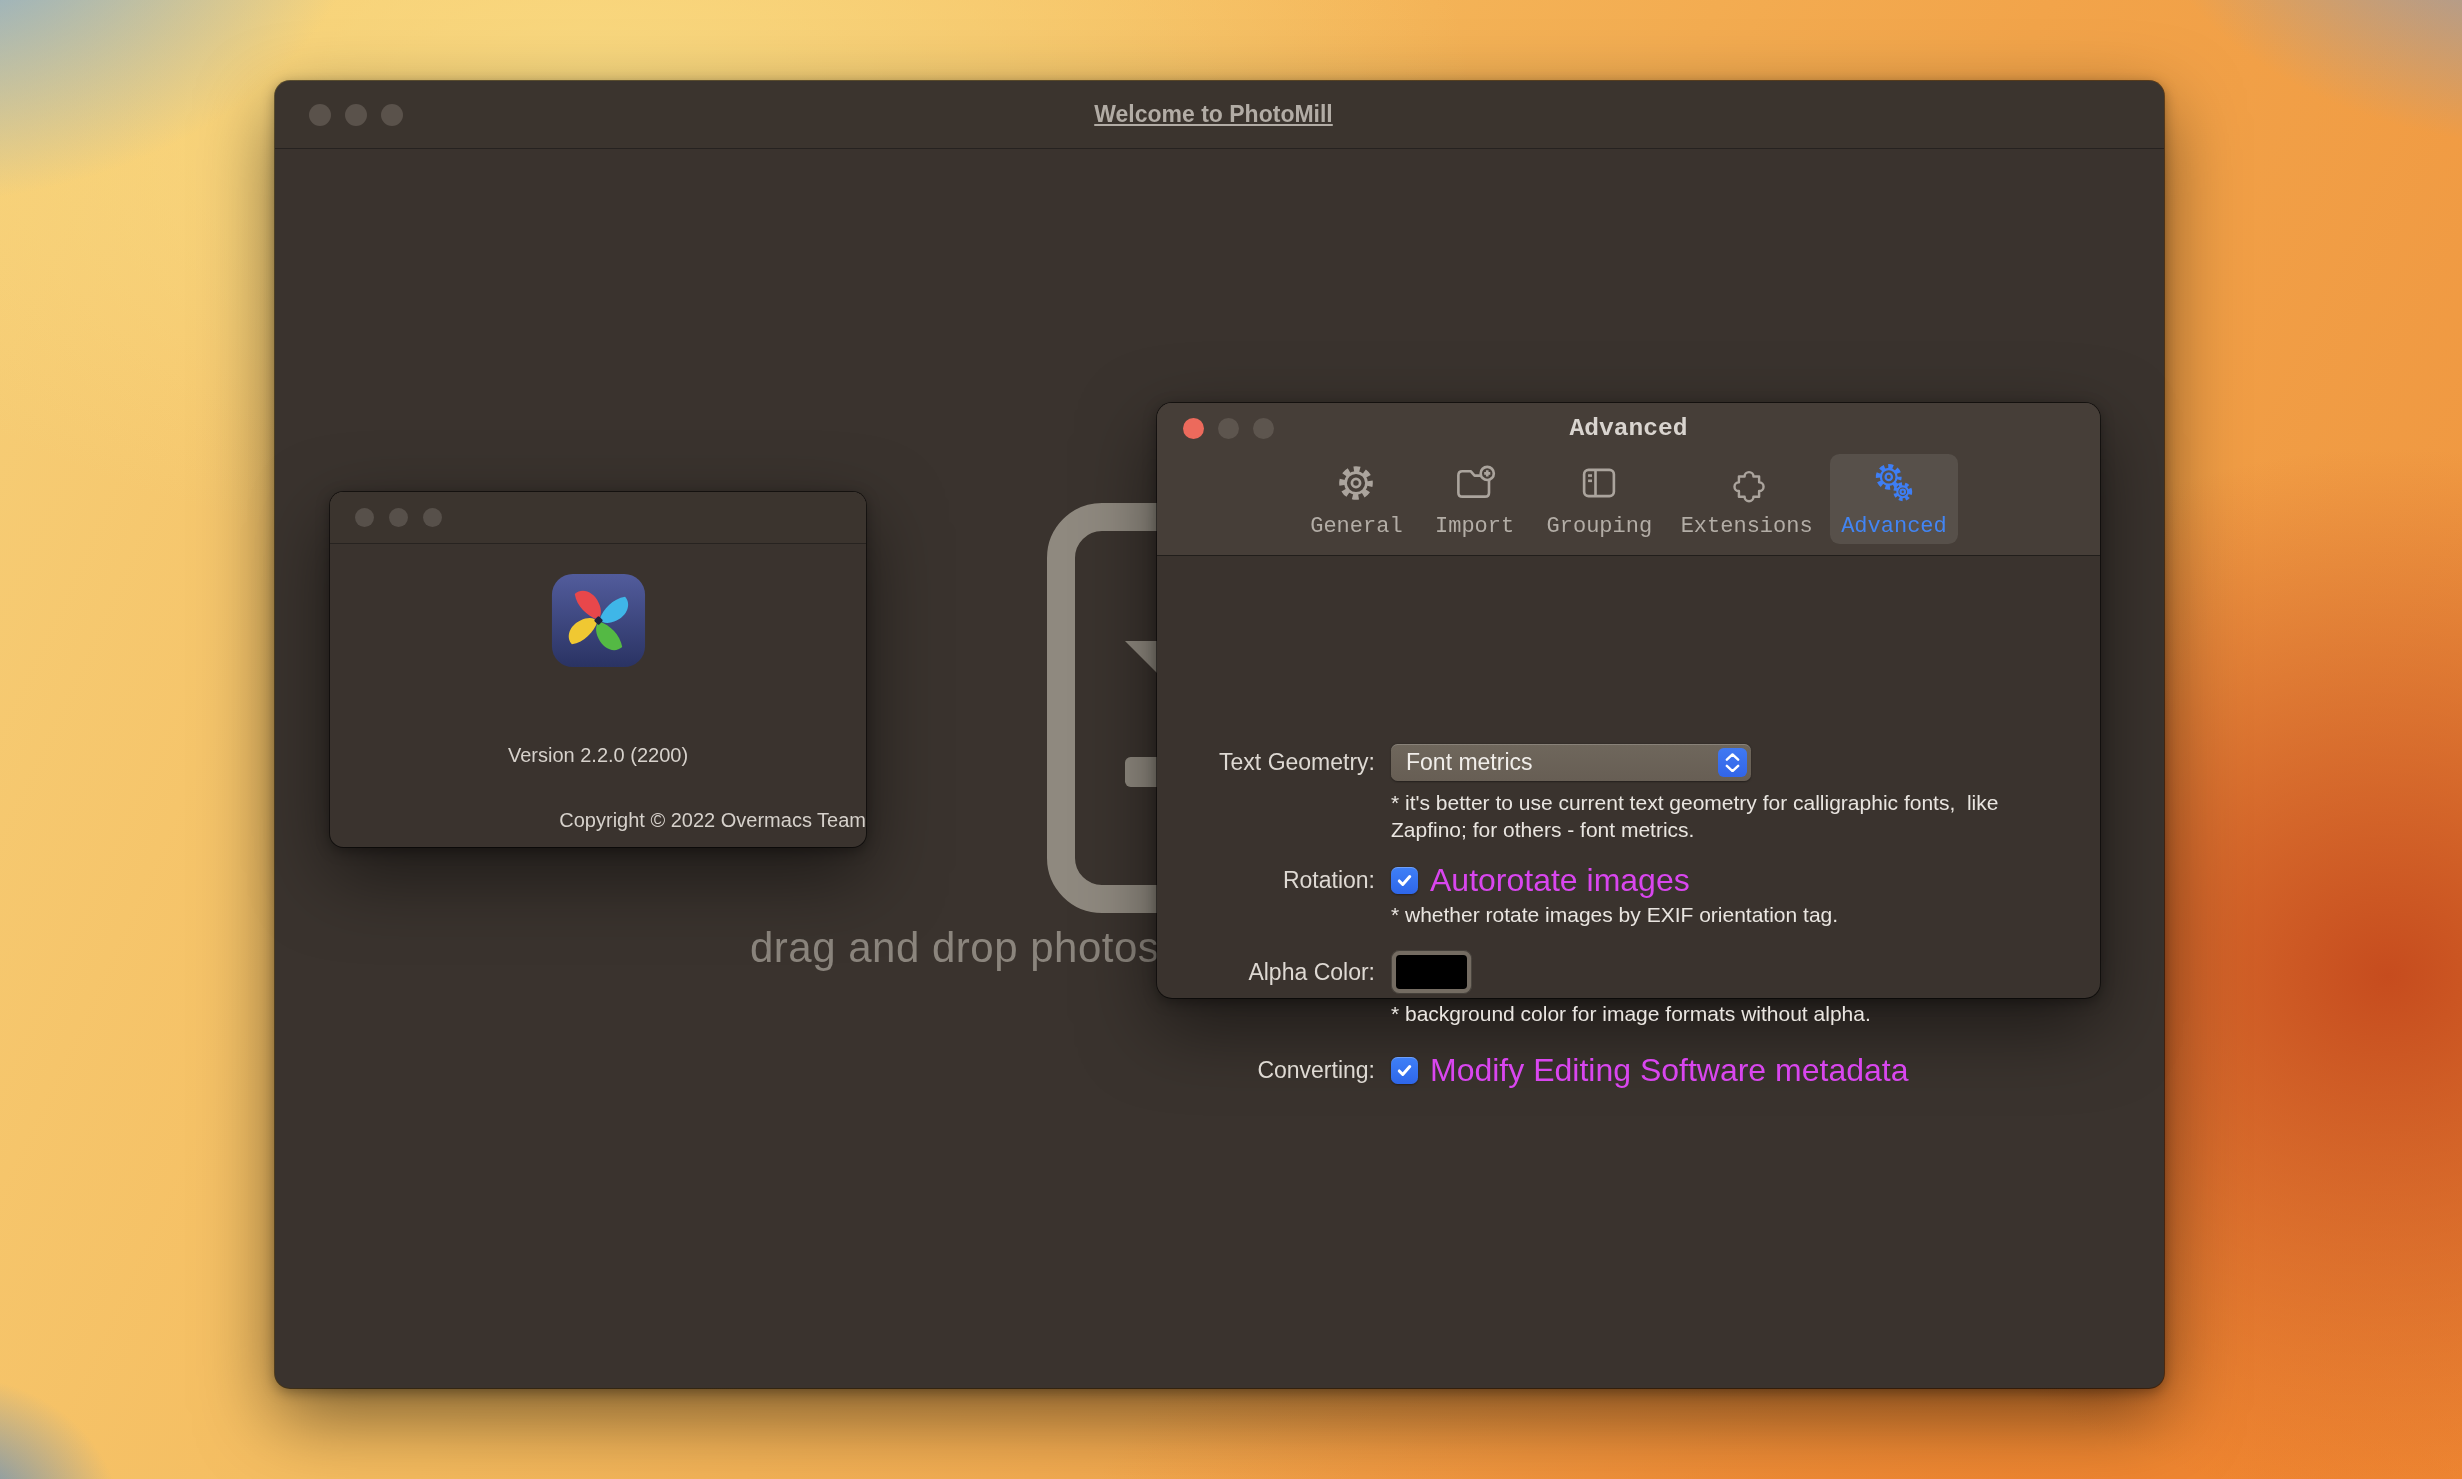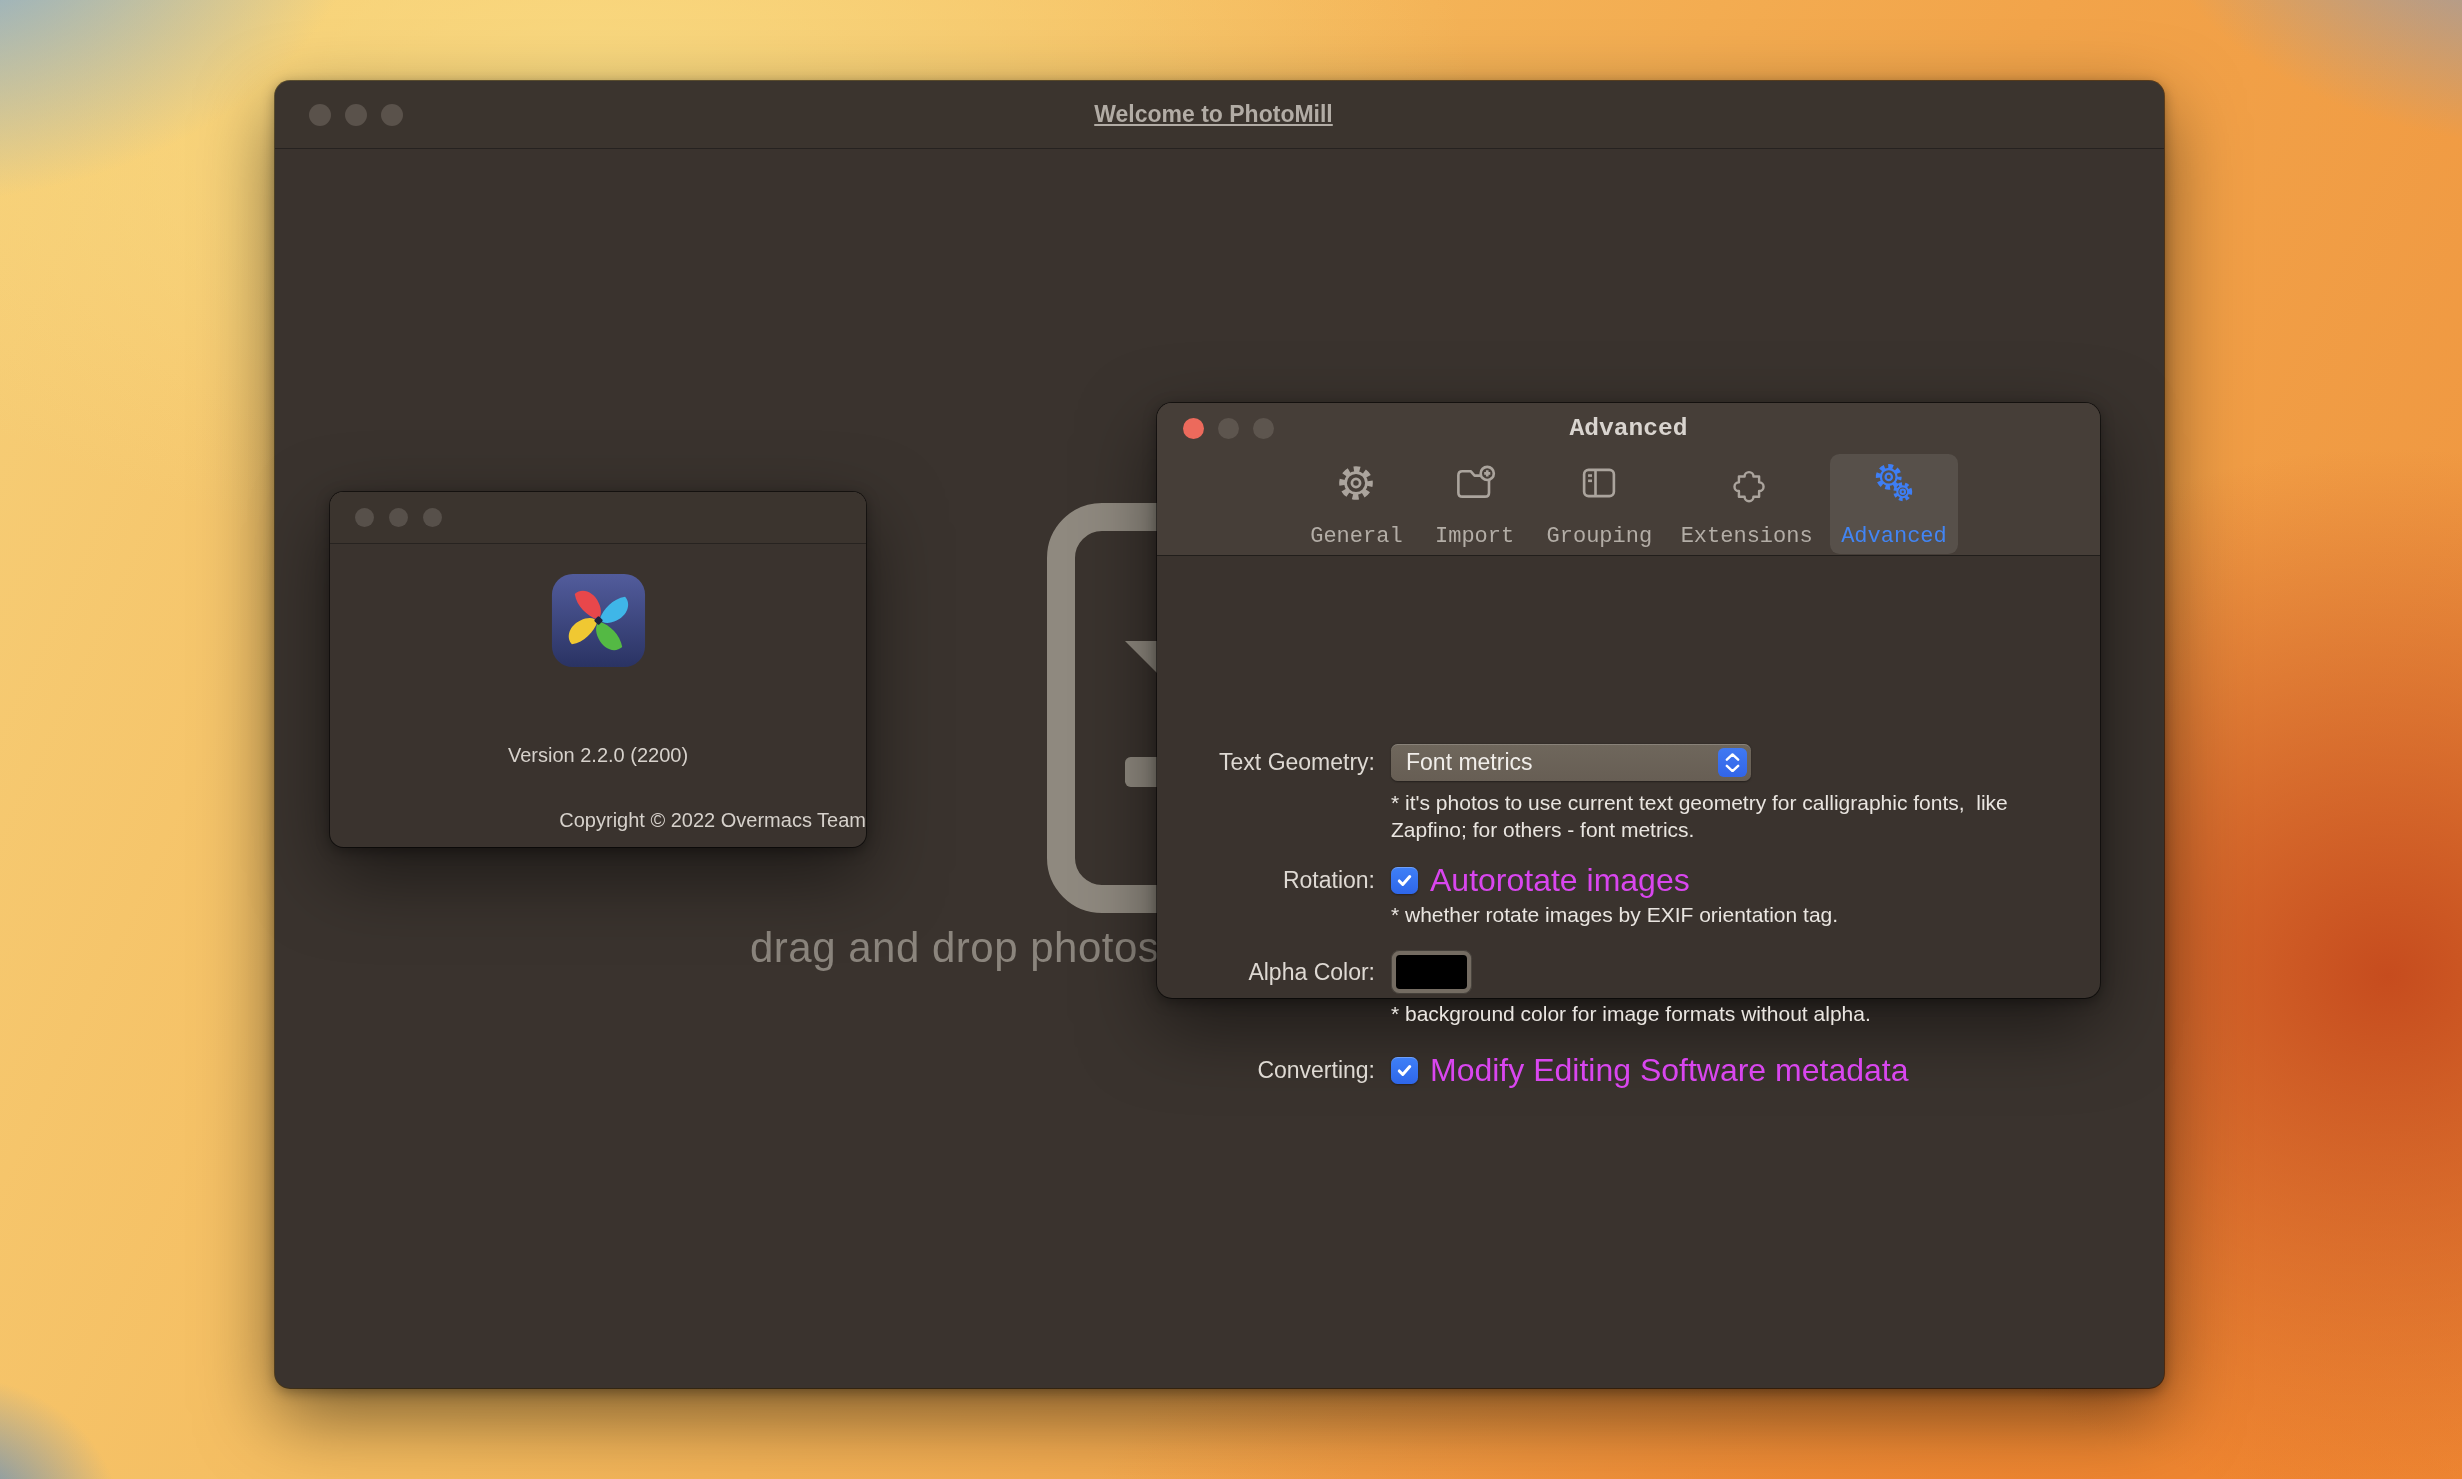--- a/index.html
+++ b/index.html
@@ -56,21 +56,21 @@
   .pref-header{position:absolute;left:0;right:0;top:0;height:152px;background:#463e38;
                border-radius:15px 15px 0 0;border-bottom:1.9px solid #211e1b;font-family:Liberation Mono, monospace;}
   .pref-win .lights{left:25.6px;top:15px;gap:14px;}
   .pref-win .light{width:21px;height:21px;}
   .light-close{background:#ec6a5c;}
   .light-dim{background:#5d554e;}
   .pref-title{position:absolute;left:0;right:0;top:12.3px;text-align:center;
               font-size:24.6px;font-weight:700;color:#d9d4cf;}
   .toolbar{position:absolute;left:0;right:0;top:51px;display:flex;justify-content:center;
            align-items:flex-start;gap:5.7px;}
-  .tab{display:flex;flex-direction:column;align-items:center;gap:20px;
+  .tab{display:flex;flex-direction:column;align-items:center;gap:10px;
        padding:7.6px 11.4px 5.7px;border-radius:9.5px;color:#aba49d;min-width:87px;}
   .tab .tab-label{font-size:22px;color:#b3ada6;}
   .tab.selected{background:#57504a;color:#3e7ef5;}
   .tab.selected .tab-label{color:#4285f4;}
   .tab-icon{width:42px;height:42px;display:flex;align-items:center;justify-content:center;}
 
   .pane{position:absolute;left:0;top:152px;right:0;bottom:0;}
   .row-label{position:absolute;left:0;width:218px;text-align:right;font-size:23px;
              color:#ded9d3;line-height:30px;}
   .note{position:absolute;left:234px;font-size:21px;line-height:27.5px;color:#e9e5e0;white-space:pre-wrap;}
@@ -233,21 +233,21 @@
         <span class="popup-value">Font metrics</span>
         <span class="popup-stepper">
           <svg width="15" height="8.5" viewBox="0 0 16 9">
               <path d="M2 7 L8 1.5 L14 7" fill="none" stroke="#fff" stroke-width="2.6" stroke-linecap="round" stroke-linejoin="round"></path>
             </svg>
           <svg width="15" height="8.5" viewBox="0 0 16 9">
               <path d="M2 2 L8 7.5 L14 2" fill="none" stroke="#fff" stroke-width="2.6" stroke-linecap="round" stroke-linejoin="round"></path>
             </svg>
         </span>
       </div>
-      <div class="note" style="top:234px;">* it's photos to use current text geometry for calligraphic fonts,  like</div>
+      <div class="note" style="top:234px;">* it's better to use current text geometry for calligraphic fonts,  like</div>
       <div class="note" style="top:261px;">Zapfino; for others - font metrics.</div>
 
       <div class="row-label" style="top:310px;">Rotation:</div>
       <div class="checkbox" style="top:312px;">
         <svg width="21" height="21" viewBox="0 0 24 24">
             <path d="M6 12.5 L10 16.5 L18 7.5" fill="none" stroke="#fff" stroke-width="3.4" stroke-linecap="round" stroke-linejoin="round"></path>
           </svg>
       </div>
       <div class="check-text" style="top:310px;">Autorotate images</div>
       <div class="note" style="top:346px;">* whether rotate images by EXIF orientation tag.</div>

